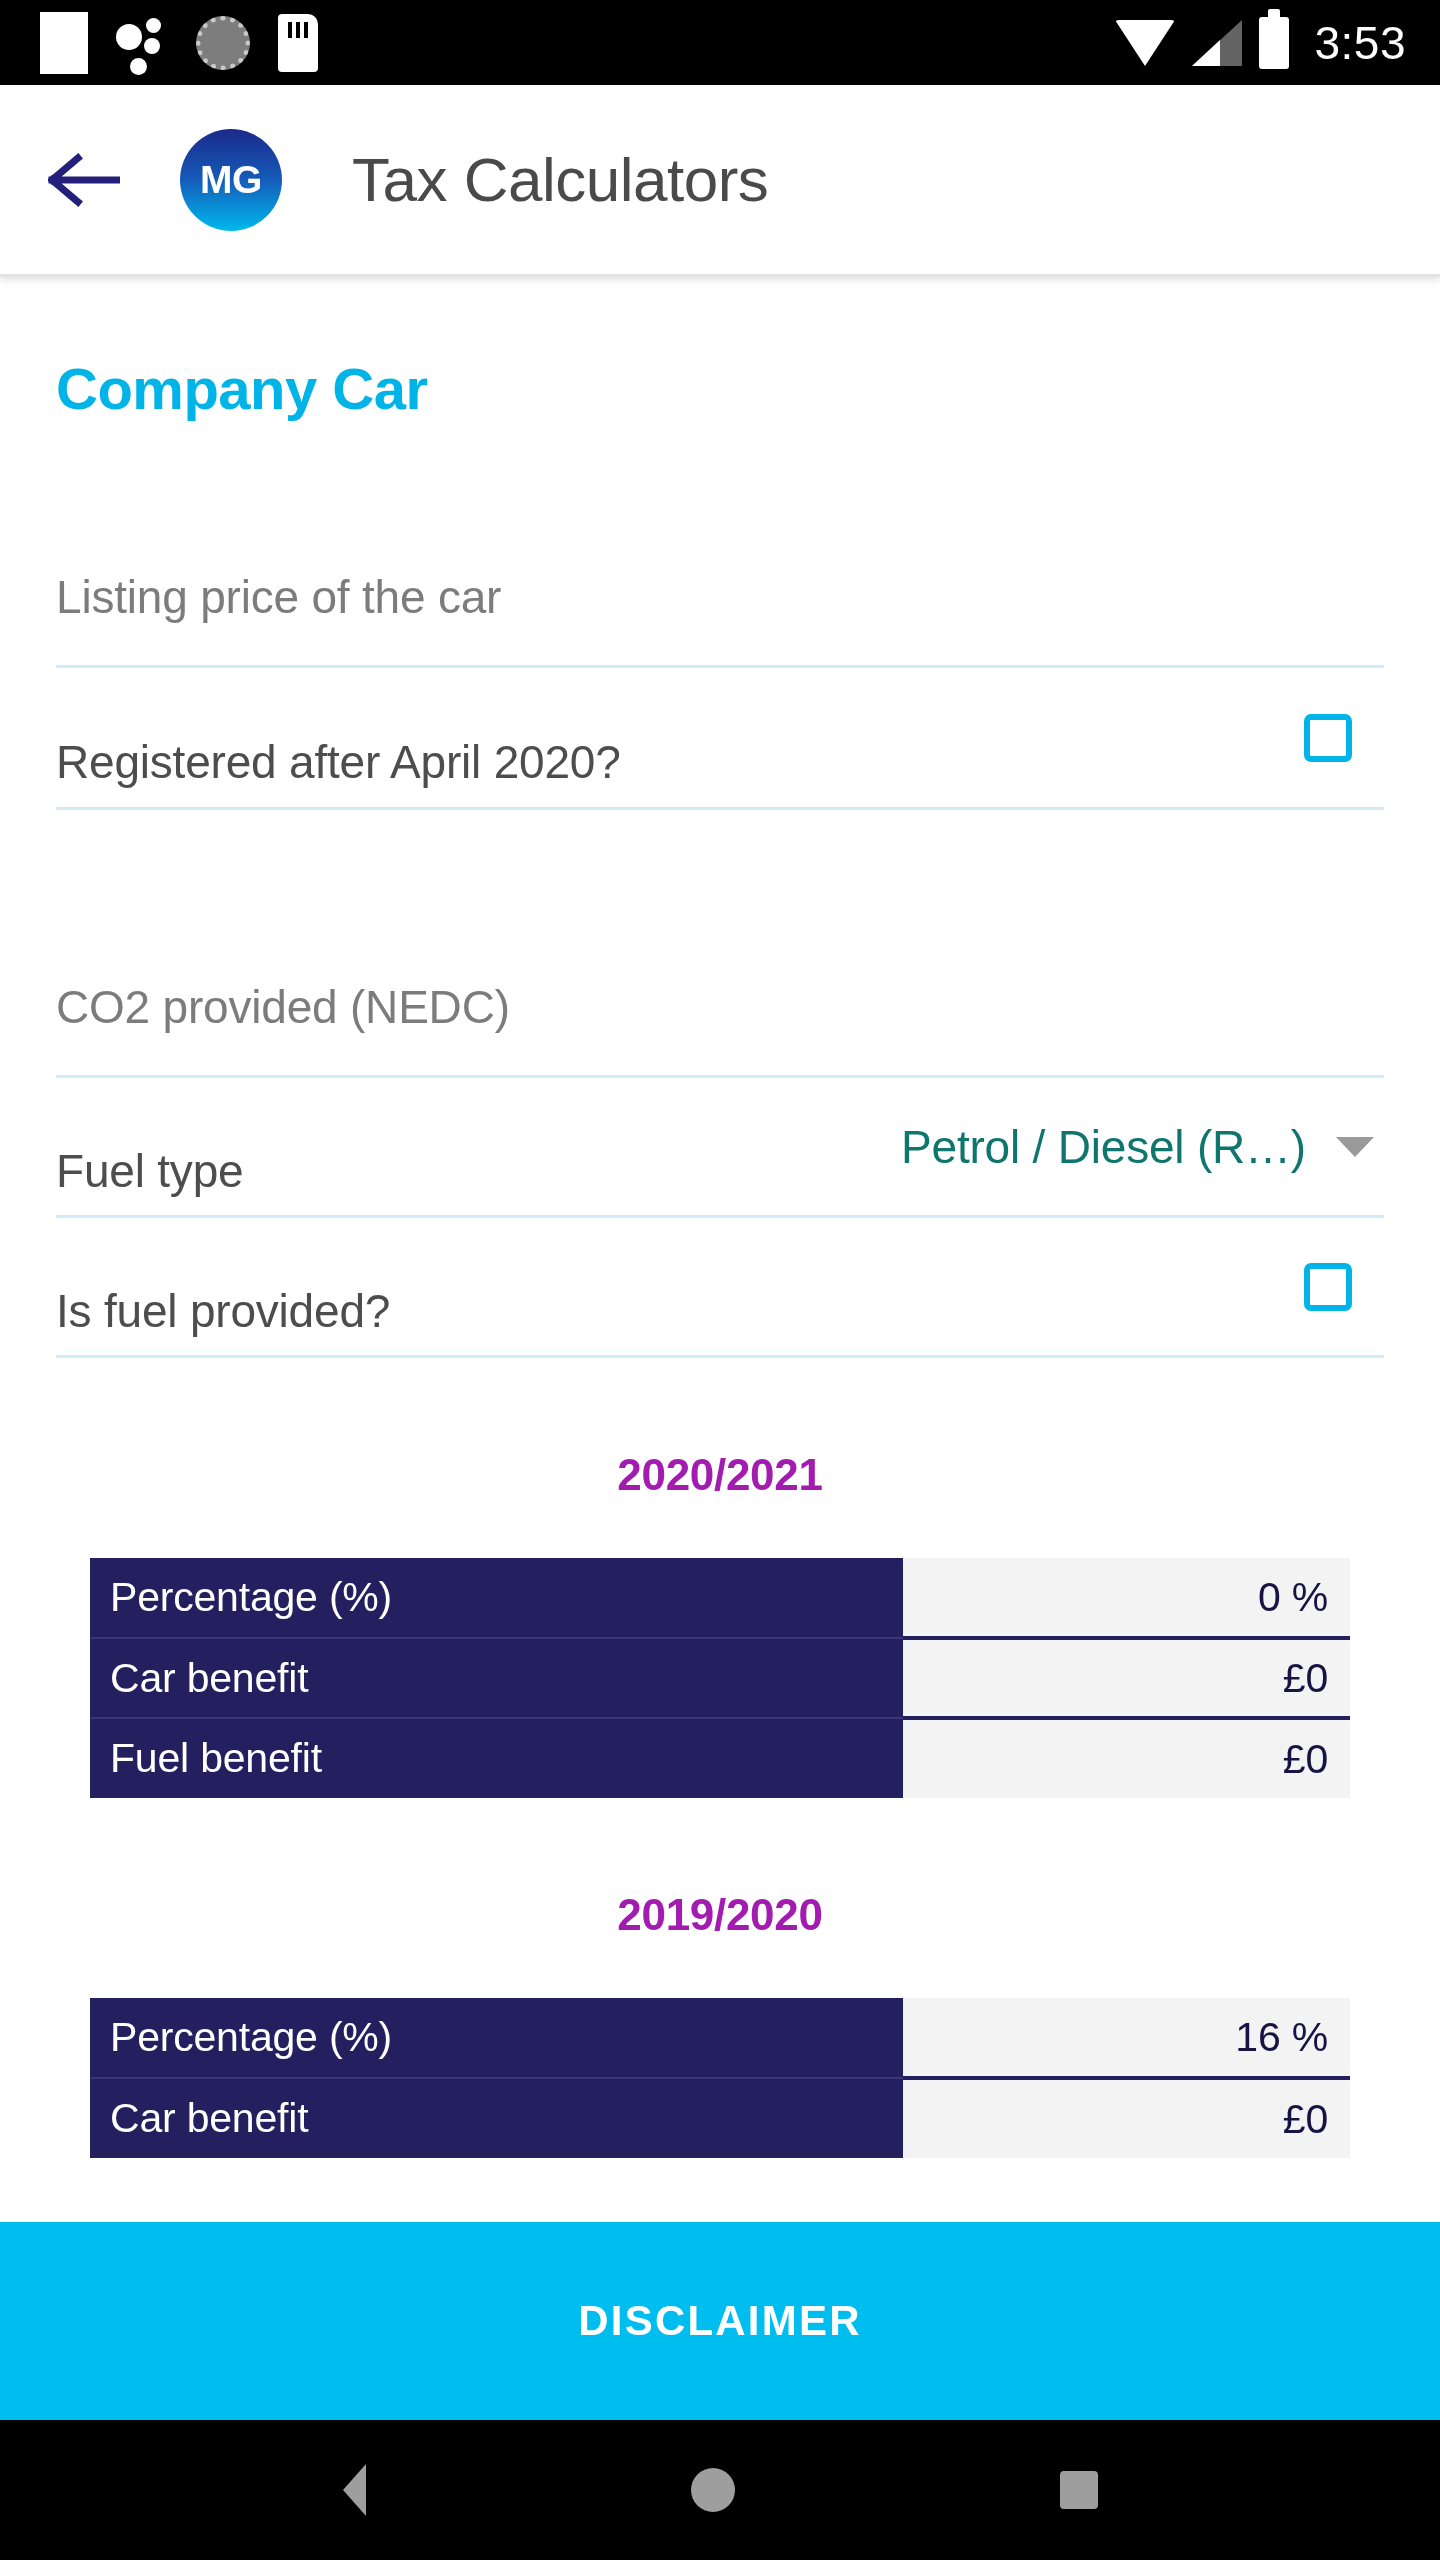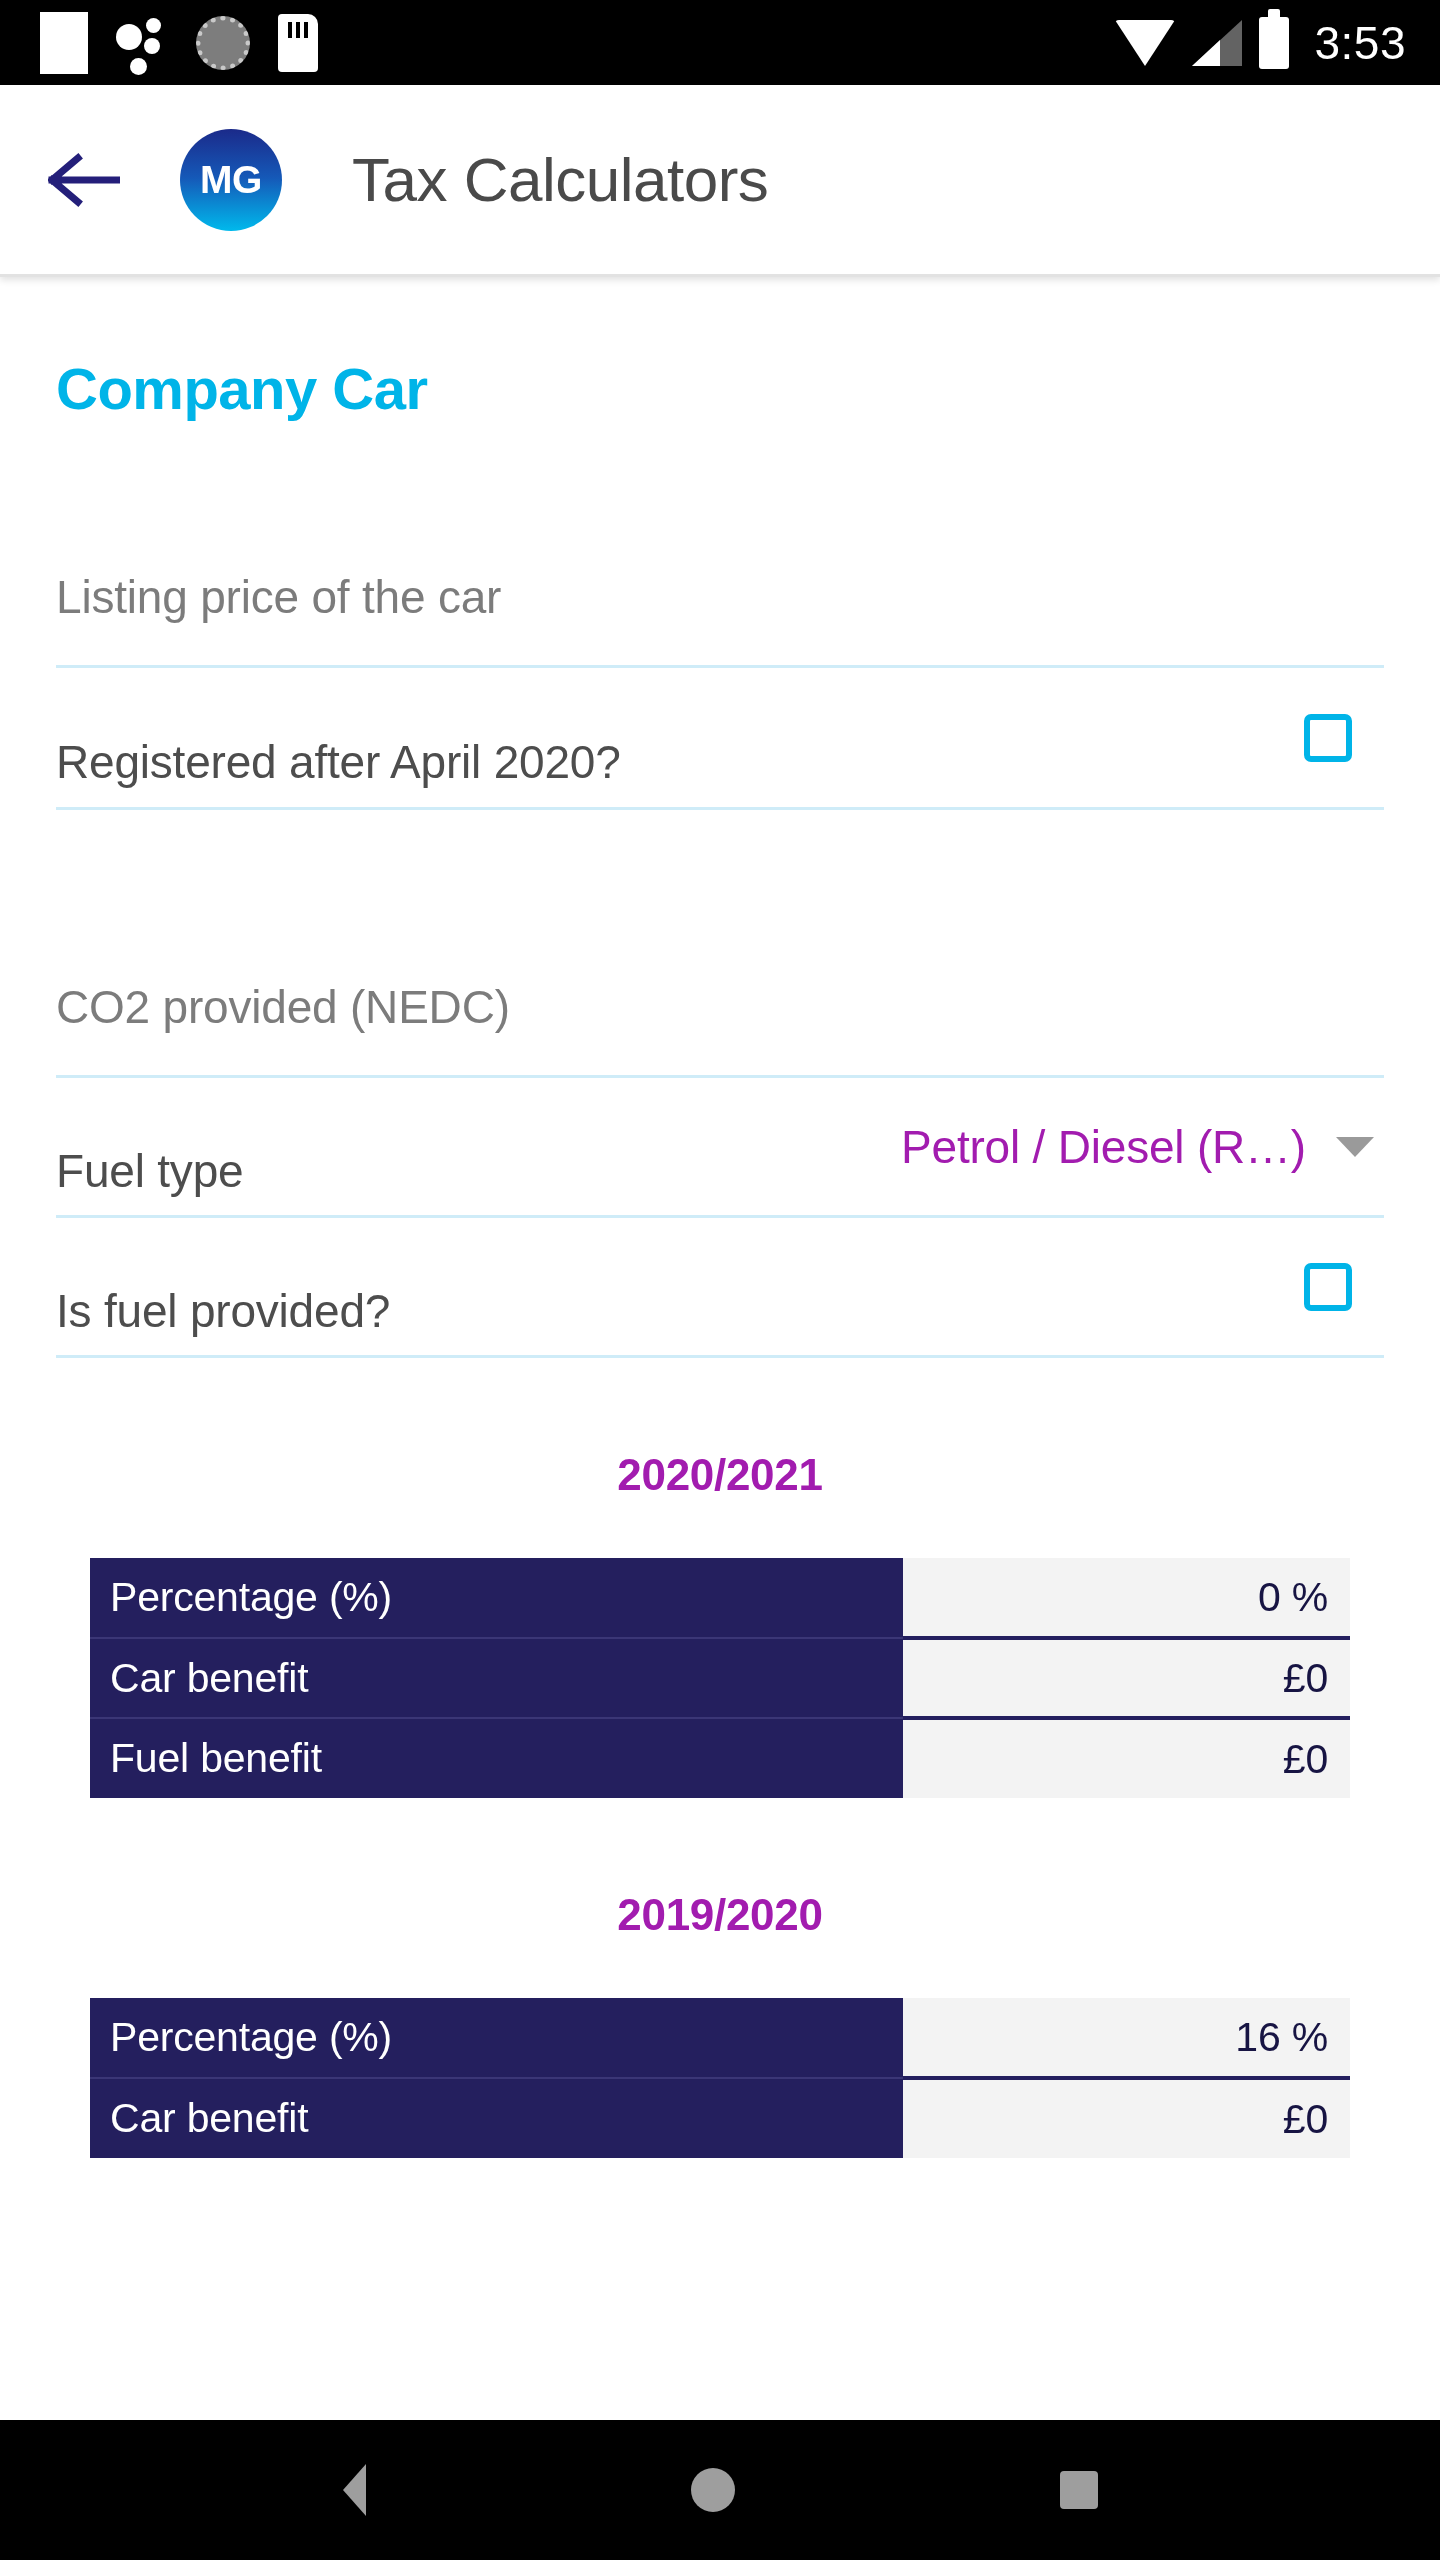--- a/index.html
+++ b/index.html
@@ -216,21 +216,21 @@
   }
 
   .select-wrap {
     display: flex;
     align-items: center;
     gap: 30px;
     cursor: pointer;
   }
   .select-value {
     font-size: 46px;
-    color: #a21caf;
+    color: #0f766e;
     max-width: 520px;
     white-space: nowrap;
     overflow: hidden;
     letter-spacing: -0.2px;
   }
   .caret {
     width: 0; height: 0;
     border-left: 19px solid transparent;
     border-right: 19px solid transparent;
     border-top: 20px solid #9a9a9a;
@@ -432,20 +432,23 @@
           <td class="value">16 %</td>
         </tr>
         <tr>
           <td class="label">Car benefit</td>
           <td class="value">£0</td>
         </tr>
       </tbody>
         </table>
     </div>
 
+    <div class="disclaimer-bar">
+      <span>DISCLAIMER</span>
+    </div>
 
   </div>
 
   <div class="nav-bar">
     <div class="nav-back"></div>
     <div class="nav-home"></div>
     <div class="nav-recents"></div>
   </div>
 
 </div>

